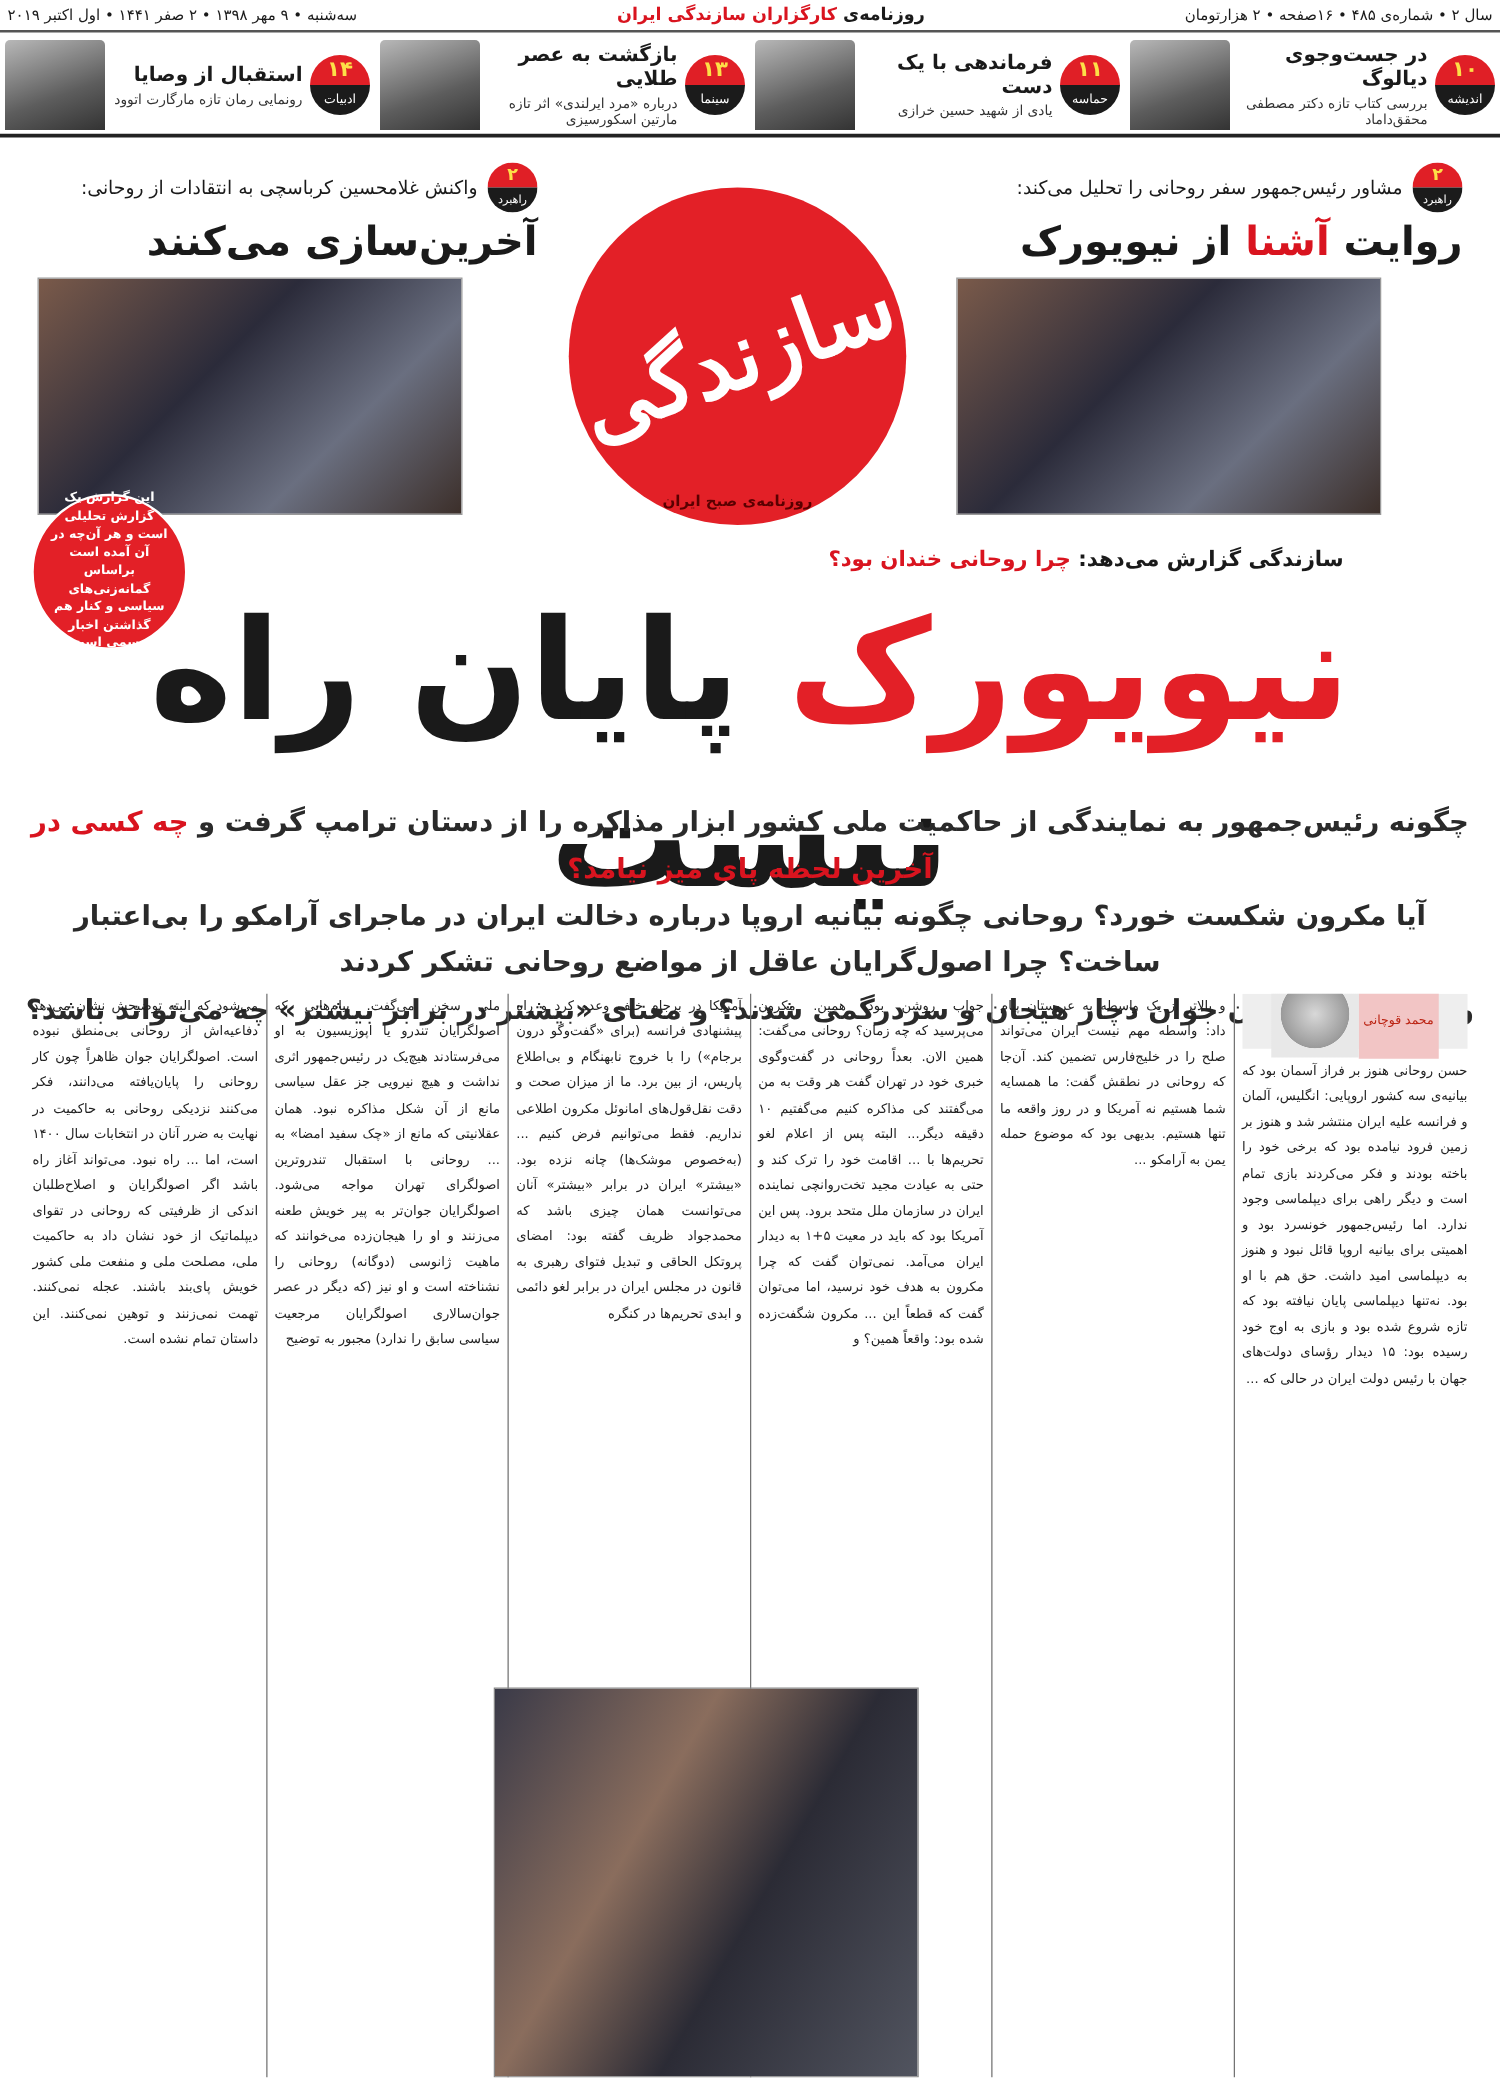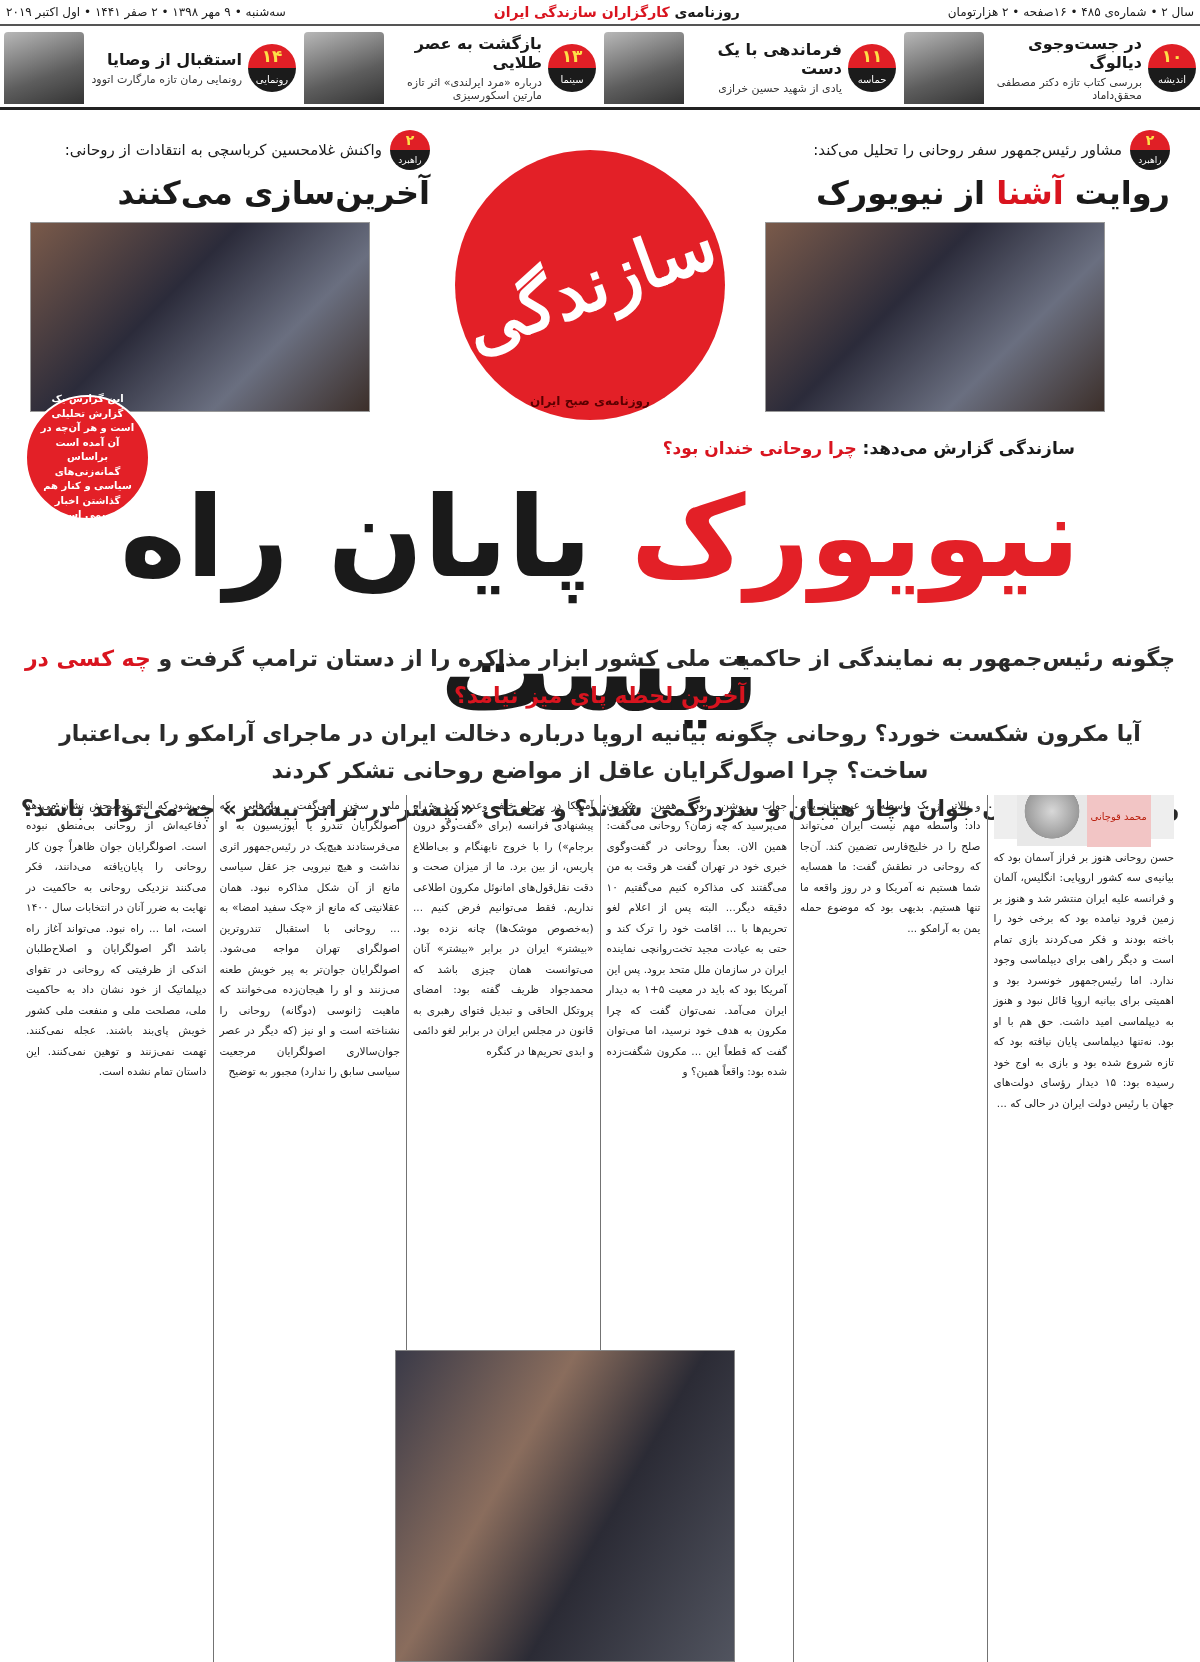--- a/index.html
+++ b/index.html
@@ -82,21 +82,21 @@
       </div>
     <div class="txt">
         <div class="ttl">بازگشت به عصر طلایی</div>
         <div class="sub">درباره «مرد ایرلندی» اثر تازه مارتین اسکورسیزی</div>
       </div>
     <div class="thumb"></div>
   </div>
   <div class="teaser">
     <div class="badge">
         <div class="num">۱۴</div>
-        <div class="cat">رونمایی</div>
+        <div class="cat">ادبیات</div>
       </div>
     <div class="txt">
         <div class="ttl">استقبال از وصایا</div>
         <div class="sub">رونمایی رمان تازه مارگارت اتوود</div>
       </div>
     <div class="thumb"></div>
   </div>
 </div>
 
 <div class="side-story" style="right:30px">

